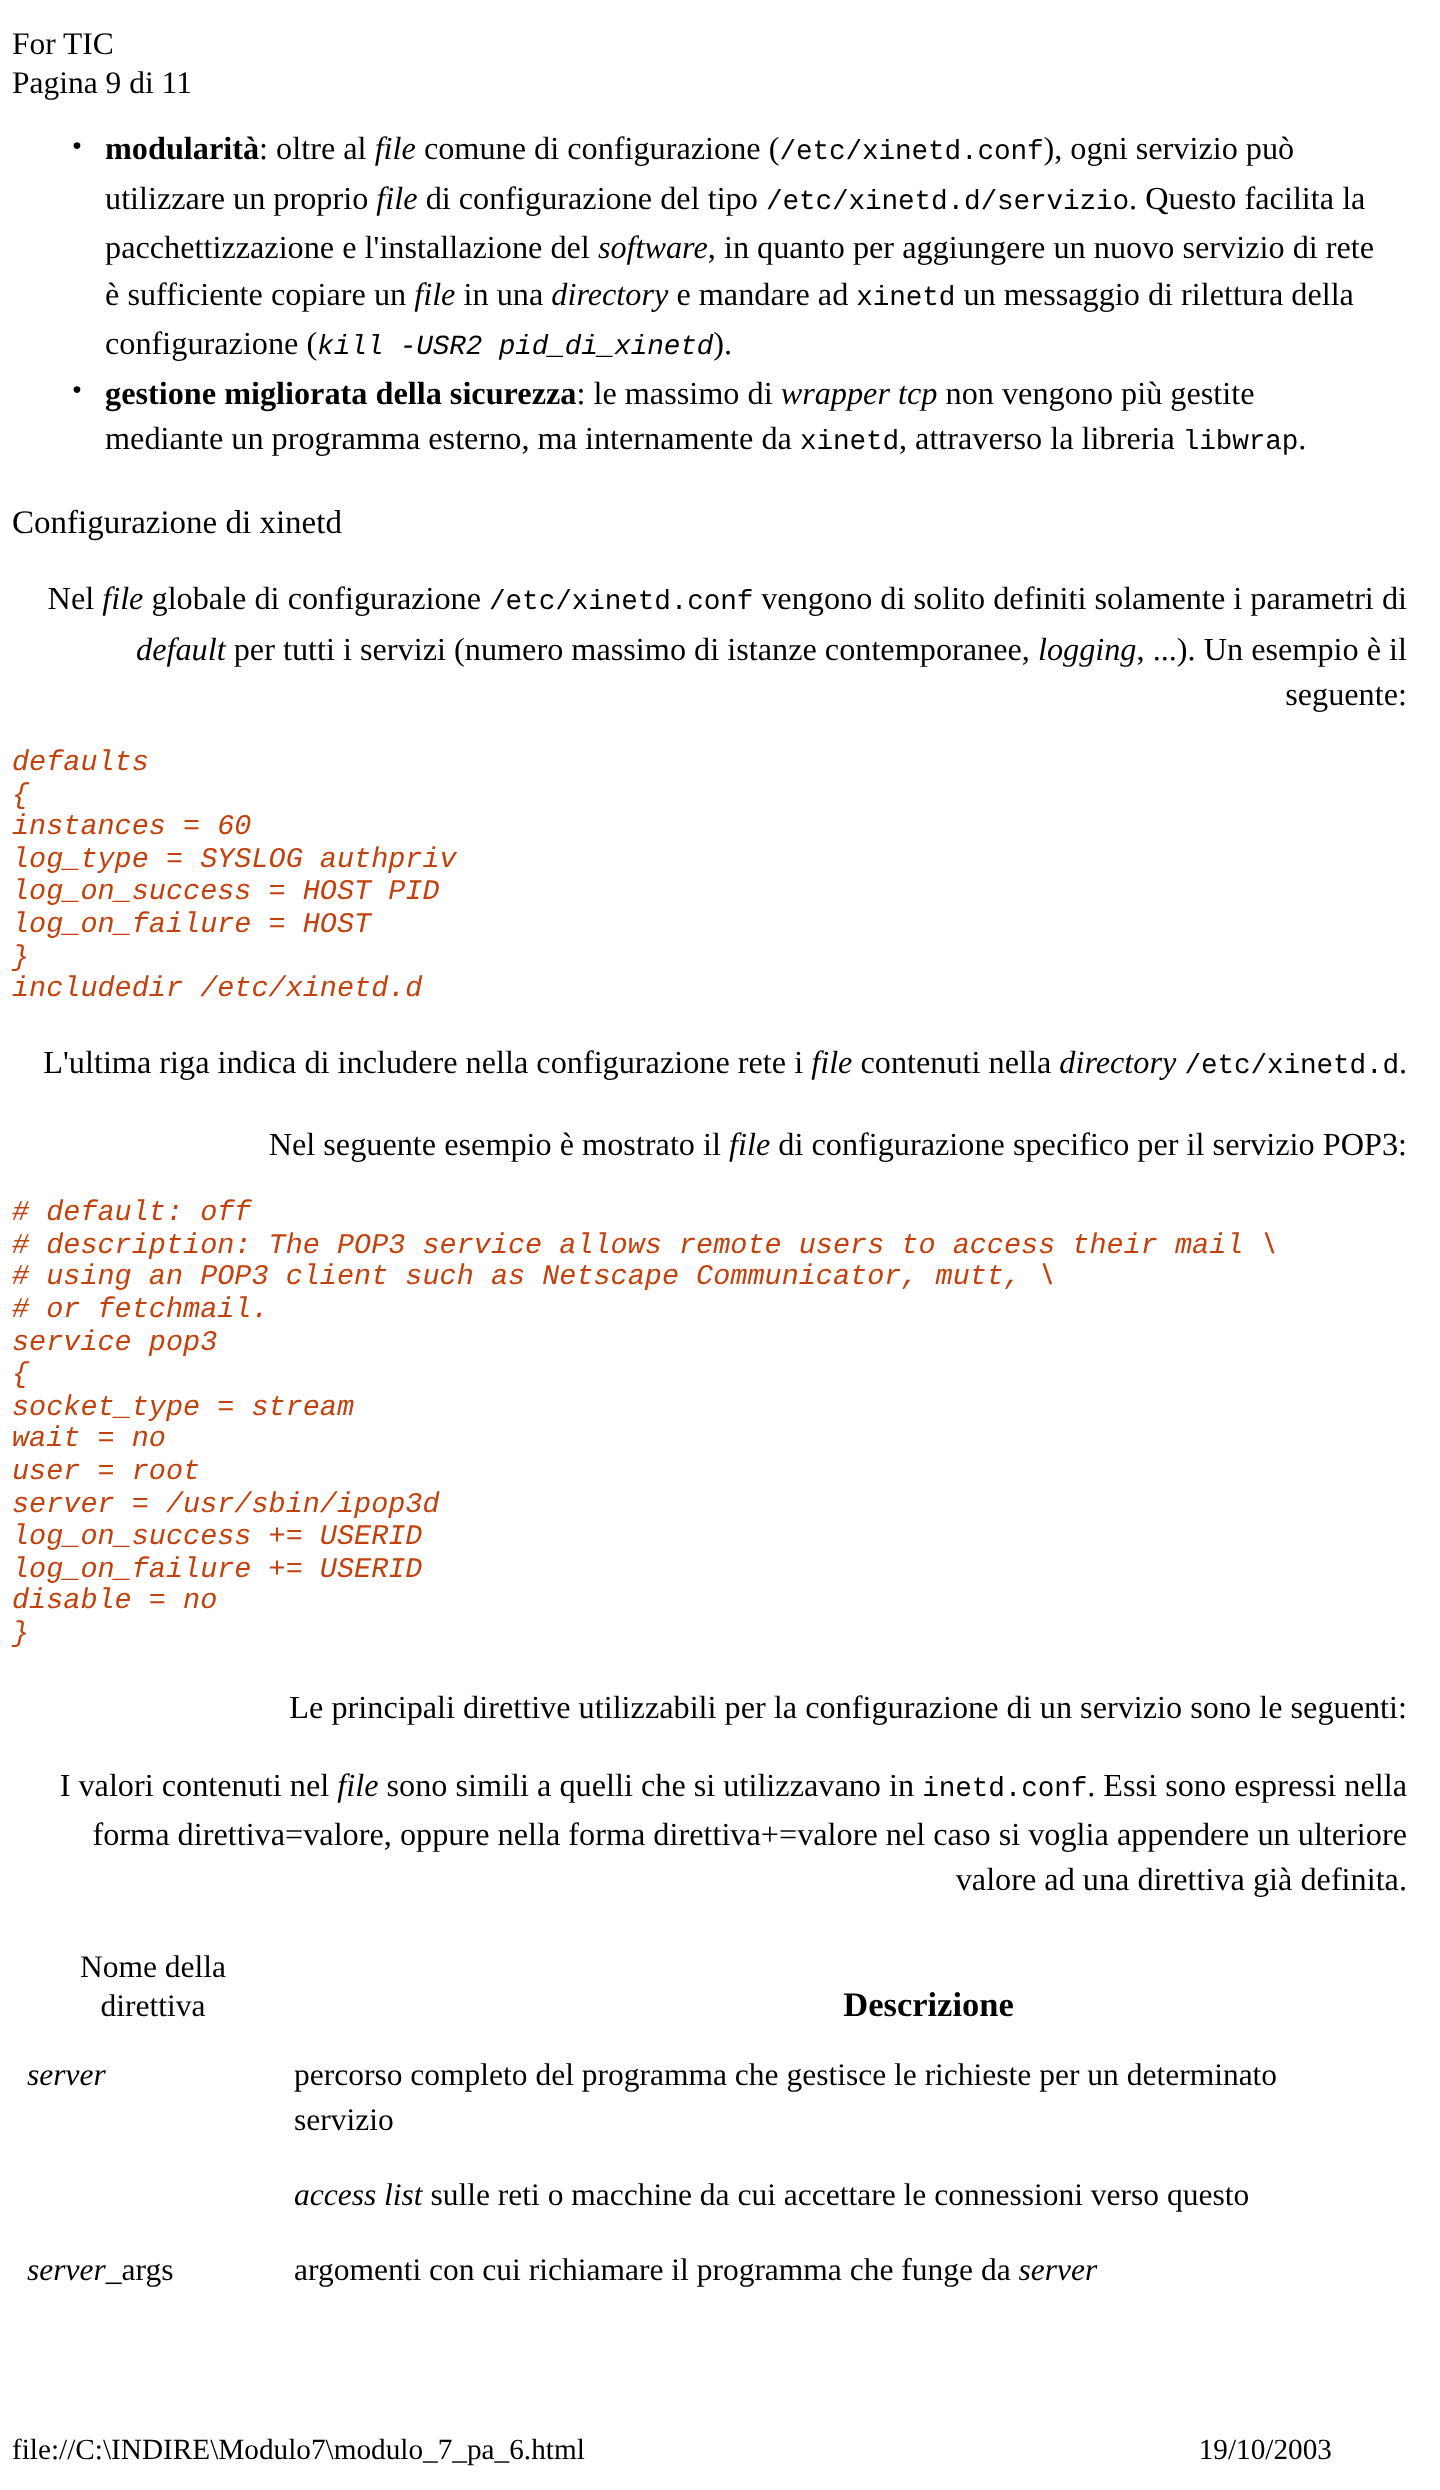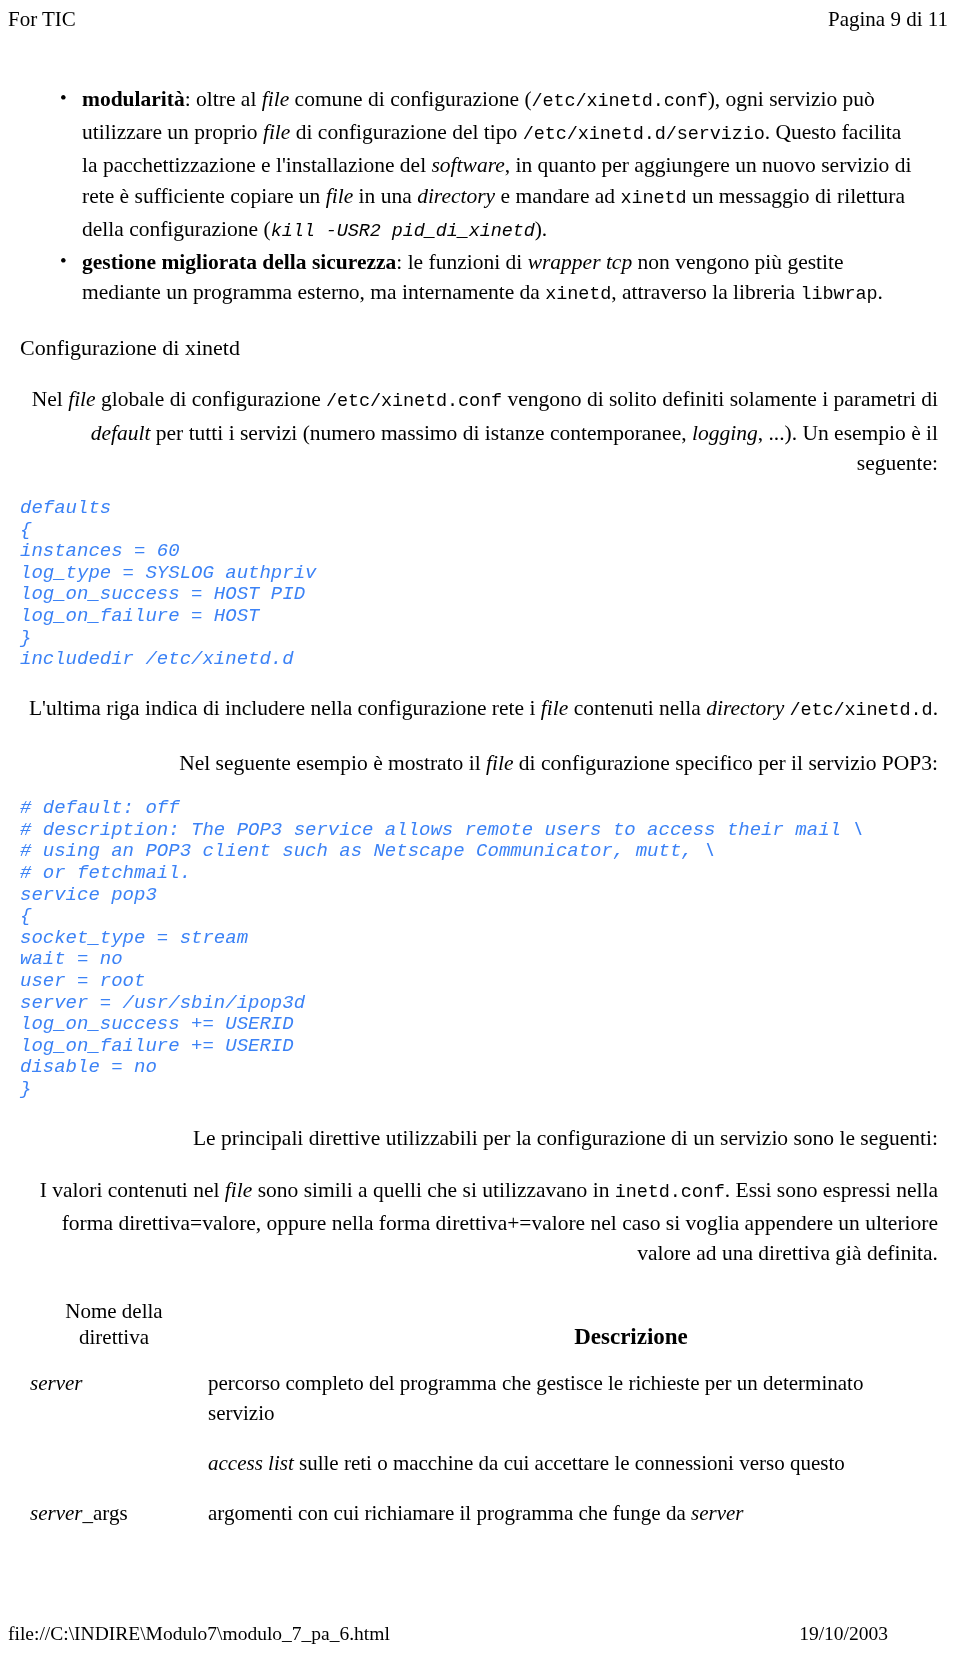--- a/index.html
+++ b/index.html
@@ -19,40 +19,41 @@
   .page {
     position: relative;
     width: 960px;
     height: 1660px;
     box-sizing: border-box;
   }
 
   
   .runhead {
     position: absolute;
-    top: 6px;
+    top: 16px;
     left: 0;
     width: 960px;
     height: 28px;
     display: flex;
     justify-content: space-between;
     align-items: flex-start;
     padding: 0 12px 0 8px;
     box-sizing: border-box;
     font-size: 21px;
     line-height: 26px;
+    flex-direction: column;
   }
 
   
   .content {
     position: absolute;
     top: 84px;
     left: 0;
     width: 960px;
-    padding: 0 22px 0 20px;
+    padding: 0 22px 0 8px;
     box-sizing: border-box;
   }
 
   
   ul.bullets {
     margin: 0;
     padding: 0 0 0 62px;
     list-style: none;
   }
   ul.bullets > li {
@@ -100,21 +101,21 @@
 
   
   pre.codeblock {
     font-family: "Liberation Mono", "DejaVu Sans Mono", monospace;
     font-style: italic;
     font-size: 19px;
     line-height: 21.6px;
     margin: 20px 0 0 0;
     padding-left: 0px;
     white-space: pre;
-    color: #3b82f6;
+    color: #c2410c;
   }
 
   
   table.directives {
     margin: 24px 0 0 0;
     border-collapse: collapse;
     width: 918px;
     table-layout: fixed;
   }
   table.directives th.col-name {
@@ -174,21 +175,21 @@
     <span>Pagina 9 di 11</span>
   </div>
 
   <div class="content">
 
     <ul class="bullets">
       <li class="bullet-1">
         <b>modularità</b><span><span>: oltre al </span><i>file</i><span> comune di configurazione (</span><code>/etc/xinetd.conf</code><span>), ogni servizio può utilizzare un proprio </span><i>file</i><span> di configurazione del tipo </span><code>/etc/xinetd.d/servizio</code><span>. Questo facilita la pacchettizzazione e l'installazione del </span><i>software</i><span>, in quanto per aggiungere un nuovo servizio di rete è sufficiente copiare un </span><i>file</i><span> in una </span><i>directory</i><span> e mandare ad </span><code>xinetd</code><span> un messaggio di rilettura della configurazione (</span><code style="font-style: italic;">kill -USR2 pid_di_xinetd</code><span>).</span></span>
       </li>
       <li class="bullet-2">
-        <b>gestione migliorata della sicurezza</b><span><span>: le funzioni di </span><i>wrapper tcp</i><span> non vengono più gestite mediante un programma esterno, ma internamente da </span><code>xinetd</code><span>, attraverso la libreria </span><code>libwrap</code><span>.</span></span>
+        <b>gestione migliorata della sicurezza</b><span><span>: le massimo di </span><i>wrapper tcp</i><span> non vengono più gestite mediante un programma esterno, ma internamente da </span><code>xinetd</code><span>, attraverso la libreria </span><code>libwrap</code><span>.</span></span>
       </li>
     </ul>
 
     <div class="section-heading">Configurazione di xinetd</div>
 
     <p class="para"><span>Nel </span><i>file</i><span> globale di configurazione </span><code>/etc/xinetd.conf</code><span> vengono di solito definiti solamente i parametri di </span><i>default</i><span> per tutti i servizi (numero massimo di istanze contemporanee, </span><i>logging</i><span>, ...). Un esempio è il seguente:</span></p>
 
     <pre class="codeblock">defaults
 {
 instances = 60

